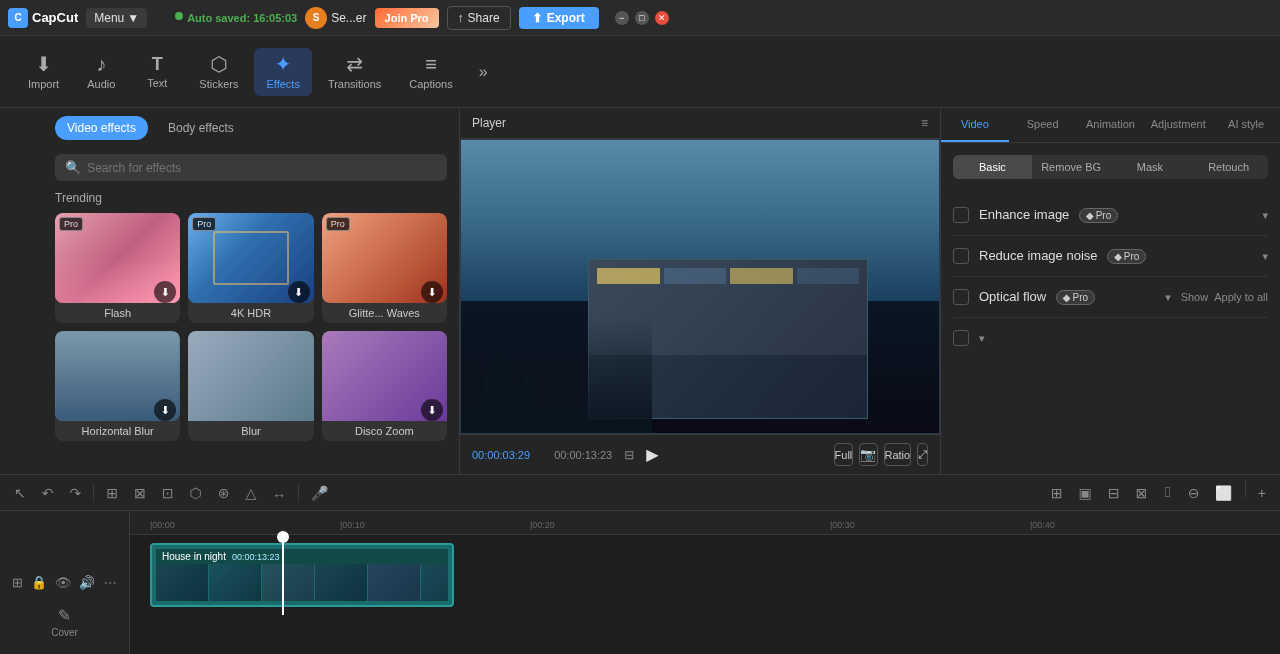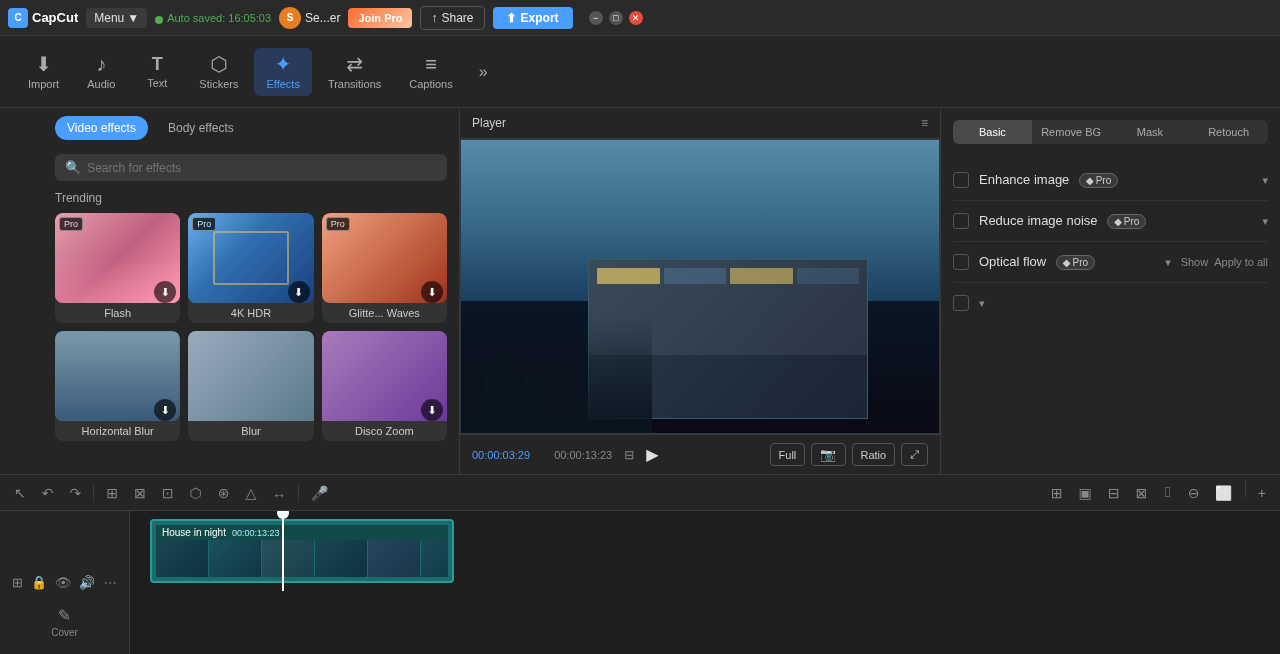--- a/index.html
+++ b/index.html
@@ -3,21 +3,21 @@
   <meta charset="utf-8">
   <style>
     * { box-sizing: border-box; margin: 0; padding: 0; }
     body { font-family: -apple-system, BlinkMacSystemFont, 'Segoe UI', sans-serif; background: #1a1a1a; color: #e0e0e0; width: 1280px; height: 654px; overflow: hidden; font-size: 12px; }
 
     
     .top-bar { display: flex; align-items: center; background: #2a2a2a; height: 36px; padding: 0 8px; gap: 8px; border-bottom: 1px solid #3a3a3a; }
     .logo { display: flex; align-items: center; gap: 4px; font-weight: bold; font-size: 13px; color: #fff; }
     .logo-icon { width: 20px; height: 20px; background: #4a9eff; border-radius: 4px; display: flex; align-items: center; justify-content: center; font-size: 10px; color: #fff; font-weight: bold; }
     .menu-btn { background: #3a3a3a; border: none; color: #e0e0e0; padding: 3px 8px; border-radius: 4px; cursor: pointer; font-size: 12px; display: flex; align-items: center; gap: 3px; }
-    .autosave { color: #4caf50; font-size: 11px; display: flex; align-items: flex-end; gap: 4px; margin-left: 0; }
+    .autosave { color: #4caf50; font-size: 11px; display: flex; align-items: flex-start; gap: 4px; margin-left: 20px; font-weight: bold; }
     .autosave-dot { width: 8px; height: 8px; background: #4caf50; border-radius: 50%; }
     .top-center { flex: 1; display: flex; justify-content: center; align-items: center; gap: 12px; }
     .top-right { display: flex; align-items: center; gap: 8px; }
     .shortcuts-btn { background: transparent; border: 1px solid #555; color: #e0e0e0; padding: 4px 10px; border-radius: 4px; cursor: pointer; font-size: 12px; display: flex; align-items: center; gap: 4px; }
     .user-btn { background: transparent; border: none; color: #e0e0e0; cursor: pointer; font-size: 12px; display: flex; align-items: center; gap: 4px; }
     .user-avatar { width: 22px; height: 22px; background: #e67e22; border-radius: 50%; display: flex; align-items: center; justify-content: center; font-size: 10px; font-weight: bold; color: #fff; }
     .join-pro-btn { background: linear-gradient(135deg, #ff6b35, #f7c59f); border: none; color: #fff; padding: 4px 10px; border-radius: 4px; cursor: pointer; font-size: 11px; font-weight: bold; }
     .share-btn { background: transparent; border: 1px solid #555; color: #e0e0e0; padding: 4px 10px; border-radius: 4px; cursor: pointer; font-size: 12px; display: flex; align-items: center; gap: 4px; }
     .export-btn { background: #4a9eff; border: none; color: #fff; padding: 4px 14px; border-radius: 4px; cursor: pointer; font-size: 12px; font-weight: bold; display: flex; align-items: center; gap: 4px; }
     .win-controls { display: flex; gap: 6px; margin-left: 8px; }
@@ -54,21 +54,21 @@
     .player-area { flex: 1; background: #1a1a1a; display: flex; flex-direction: column; }
     .player-header { display: flex; align-items: center; justify-content: space-between; padding: 8px 12px; background: #252525; border-bottom: 1px solid #3a3a3a; }
     .player-title { font-size: 12px; color: #ccc; }
     .player-menu-icon { color: #888; cursor: pointer; }
     .player-video { flex: 1; display: flex; align-items: center; justify-content: center; background: #111; position: relative; overflow: hidden; }
     .player-controls { display: flex; align-items: center; padding: 8px 12px; gap: 12px; background: #252525; border-top: 1px solid #3a3a3a; }
     .time-display { font-size: 11px; color: #4a9eff; }
     .time-sep { color: #888; font-size: 11px; }
     .time-total { font-size: 11px; color: #888; }
     .play-btn { background: transparent; border: none; color: #e0e0e0; cursor: pointer; font-size: 16px; }
-    .player-ctrl-btn { background: transparent; border: 1px solid #555; color: #ccc; padding: 3px 8px; border-radius: 4px; cursor: pointer; font-size: 11px; }
+    .player-ctrl-btn { background: transparent; border: 1px solid #555; color: #ccc; padding: 3px 0; border-radius: 4px; cursor: pointer; font-size: 11px; }
     .player-ctrls-right { display: flex; gap: 6px; margin-left: auto; }
 
     
     .right-panel { width: 340px; background: #252525; border-left: 1px solid #3a3a3a; display: flex; flex-direction: column; }
     .right-tabs { display: flex; border-bottom: 1px solid #3a3a3a; }
     .right-tab { flex: 1; text-align: center; padding: 10px 4px; font-size: 11px; color: #888; cursor: pointer; border-bottom: 2px solid transparent; }
     .right-tab.active { color: #4a9eff; border-bottom-color: #4a9eff; }
     .right-content { flex: 1; overflow-y: auto; padding: 12px; }
     .sub-tabs { display: flex; gap: 0; border-radius: 6px; overflow: hidden; background: #333; margin-bottom: 16px; }
     .sub-tab { flex: 1; text-align: center; padding: 6px; font-size: 11px; color: #aaa; cursor: pointer; }
@@ -288,20 +288,27 @@
       <div class="player-ctrls-right">
         <button class="player-ctrl-btn">Full</button>
         <button class="player-ctrl-btn" style="font-size:13px;">📷</button>
         <button class="player-ctrl-btn">Ratio</button>
         <button class="player-ctrl-btn">⤢</button>
       </div>
     </div>
   </div>
 
   <div class="right-panel">
+    <div class="right-tabs">
+      <div class="right-tab active">Video</div>
+      <div class="right-tab">Speed</div>
+      <div class="right-tab">Animation</div>
+      <div class="right-tab">Adjustment</div>
+      <div class="right-tab">AI style</div>
+    </div>
     <div class="right-content">
       <div class="sub-tabs">
         <div class="sub-tab active">Basic</div>
         <div class="sub-tab">Remove BG</div>
         <div class="sub-tab">Mask</div>
         <div class="sub-tab">Retouch</div>
       </div>
 
       <div class="ai-option-row">
         <div class="ai-checkbox"></div>
@@ -389,20 +396,27 @@
         <span class="track-ctrl-icon">⋯</span>
       </div>
       <div class="cover-btn">
         <span class="cover-icon">✎</span>
         <span>Cover</span>
       </div>
     </div>
 
     <div class="timeline-tracks">
 
+      <div class="timeline-ruler">
+        <span class="ruler-mark" style="left:20px;">|00:00</span>
+        <span class="ruler-mark" style="left:210px;">|00:10</span>
+        <span class="ruler-mark" style="left:400px;">|00:20</span>
+        <span class="ruler-mark" style="left:700px;">|00:30</span>
+        <span class="ruler-mark" style="left:900px;">|00:40</span>
+      </div>
 
       <div class="timeline-track-area" style="position:relative;height:80px;">
 
         <div class="playhead" style="position:absolute;left:152px;top:0;width:2px;background:#fff;height:100%;z-index:10;">
           <div class="playhead-handle" style="position:absolute;top:-4px;left:-5px;width:12px;height:12px;background:#fff;border-radius:50%;"></div>
         </div>
 
         <div class="video-clip" style="position:absolute;top:8px;left:20px;width:304px;height:64px;background:#1a6b6b;border:2px solid #2a9b9b;border-radius:4px;overflow:hidden;">
           <div style="display:flex;flex-direction:column;width:100%;height:100%;position:relative;">
             <div style="display:flex;align-items:center;gap:6px;padding:2px 6px;background:rgba(0,0,0,0.3);position:relative;z-index:2;">

